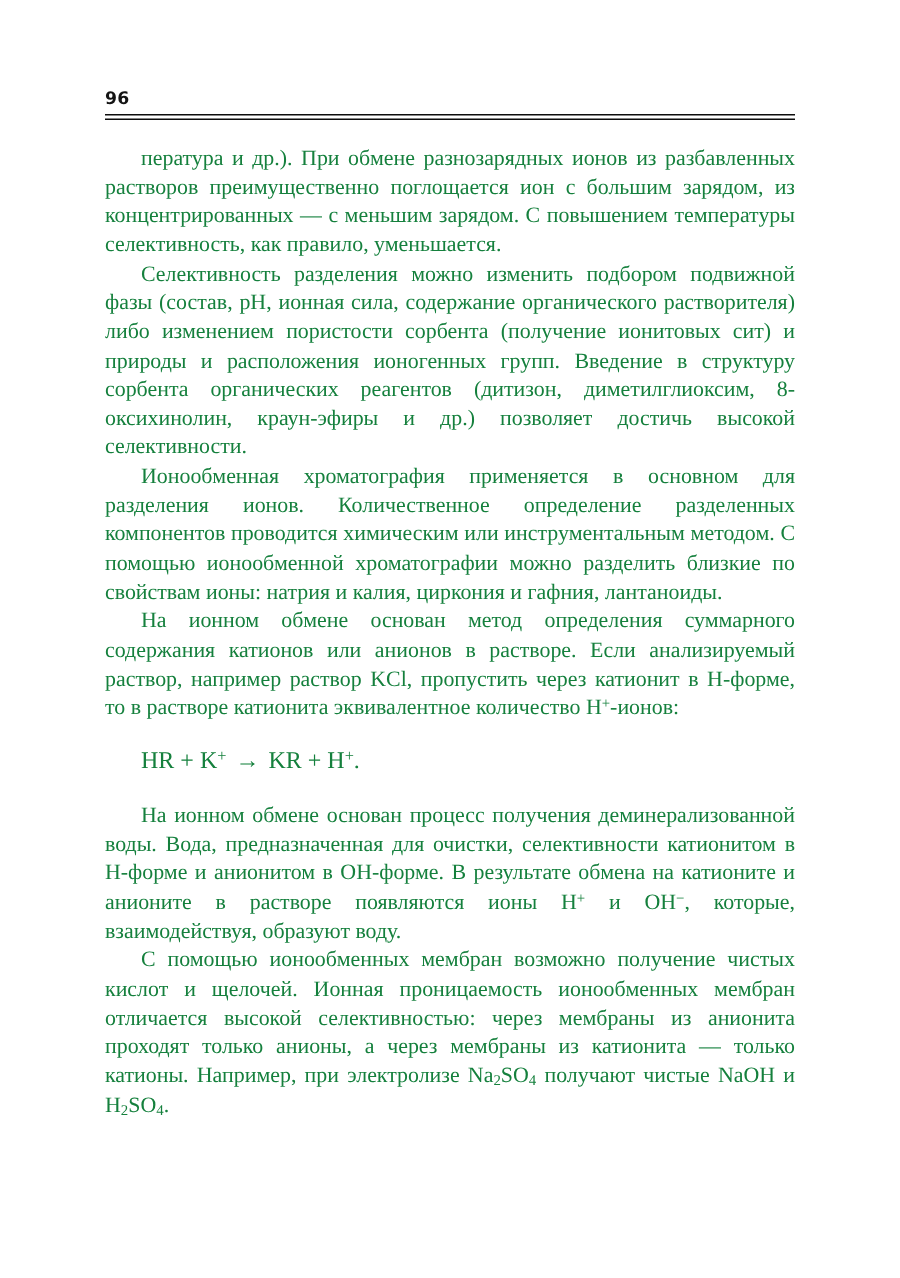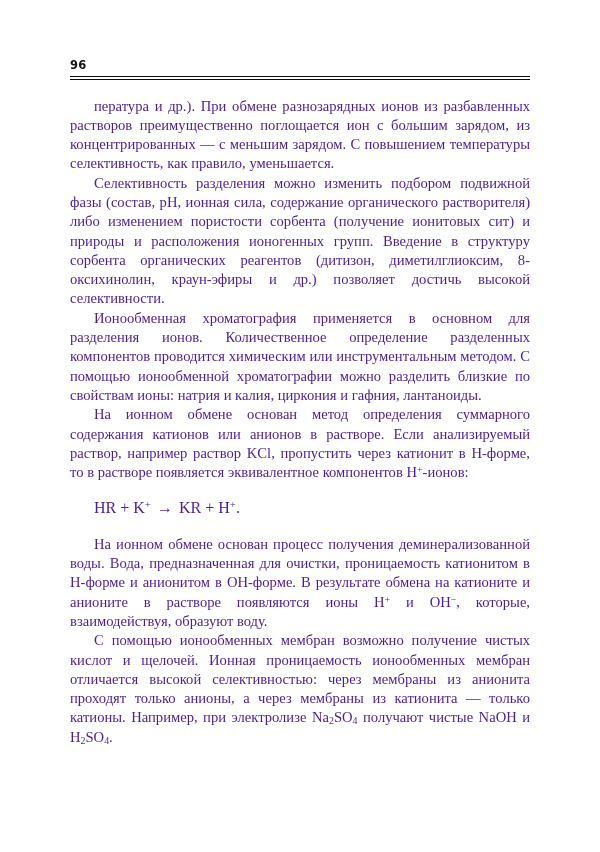--- a/index.html
+++ b/index.html
@@ -54,21 +54,21 @@
     margin-top: 1px;
     margin-bottom: 0;
   }
   
   .body-text {
     margin-top: 17px;
     font-size: 14.6px;
     line-height: 19.3px;
     text-align: justify;
     text-justify: inter-word;
-    color: #4c1d95;
+    color: #15803d;
     -webkit-font-smoothing: antialiased;
   }
   .body-text p {
     margin: 0;
     text-indent: 24px;
     text-align: justify;
     hyphens: manual;
   }
   .equation {
     margin: 0;
@@ -103,25 +103,25 @@
     <div class="head-rule"></div>
 
     <div class="body-text">
 
       <p>пература и др.). При обмене разнозарядных ионов из разбавленных растворов преимущественно поглощается ион с большим зарядом, из концентрированных — с меньшим зарядом. С повышением температуры селективность, как правило, уменьшается.</p>
 
       <p>Селективность разделения можно изменить подбором подвижной фазы (состав, pH, ионная сила, содержание органического растворителя) либо изменением пористости сорбента (получение ионитовых сит) и природы и расположения ионогенных групп. Введение в структуру сорбента органических реагентов (дитизон, диметилглиоксим, 8-оксихинолин, краун-эфиры и др.) позволяет достичь высокой селективности.</p>
 
       <p>Ионообменная хроматография применяется в основном для разделения ионов. Количественное определение разделенных компонентов проводится химическим или инструментальным методом. С помощью ионообменной хроматографии можно разделить близкие по свойствам ионы: натрия и калия, циркония и гафния, лантаноиды.</p>
 
-      <p><span>На ионном обмене основан метод определения суммарного содержания катионов или анионов в растворе. Если анализируемый раствор, например раствор KCl, пропустить через катионит в H-форме, то в растворе появляется эквивалентное компонентов H</span><sup>+</sup><span>-ионов:</span></p>
+      <p><span>На ионном обмене основан метод определения суммарного содержания катионов или анионов в растворе. Если анализируемый раствор, например раствор KCl, пропустить через катионит в H-форме, то в растворе катионита эквивалентное количество H</span><sup>+</sup><span>-ионов:</span></p>
 
       <p class="equation"><span>HR + K</span><sup>+</sup><span style="padding:0 6px;">→</span><span>KR + H</span><sup>+</sup><span>.</span></p>
 
 
-      <p><span>На ионном обмене основан процесс получения деминерализованной воды. Вода, предназначенная для очистки, проницаемость катионитом в H-форме и анионитом в OH-форме. В результате обмена на катионите и анионите в растворе появляются ионы H</span><sup>+</sup><span> и OH</span><sup>−</sup><span>, которые, взаимодействуя, образуют воду.</span></p>
+      <p><span>На ионном обмене основан процесс получения деминерализованной воды. Вода, предназначенная для очистки, селективности катионитом в H-форме и анионитом в OH-форме. В результате обмена на катионите и анионите в растворе появляются ионы H</span><sup>+</sup><span> и OH</span><sup>−</sup><span>, которые, взаимодействуя, образуют воду.</span></p>
 
       <p><span>С помощью ионообменных мембран возможно получение чистых кислот и щелочей. Ионная проницаемость ионообменных мембран отличается высокой селективностью: через мембраны из анионита проходят только анионы, а через мембраны из катионита — только катионы. Например, при электролизе Na</span><sub>2</sub><span>SO</span><sub>4</sub><span> получают чистые NaOH и H</span><sub>2</sub><span>SO</span><sub>4</sub><span>.</span></p>
 
 
     </div>
   </div>
 </div>
 
 </body></html>

